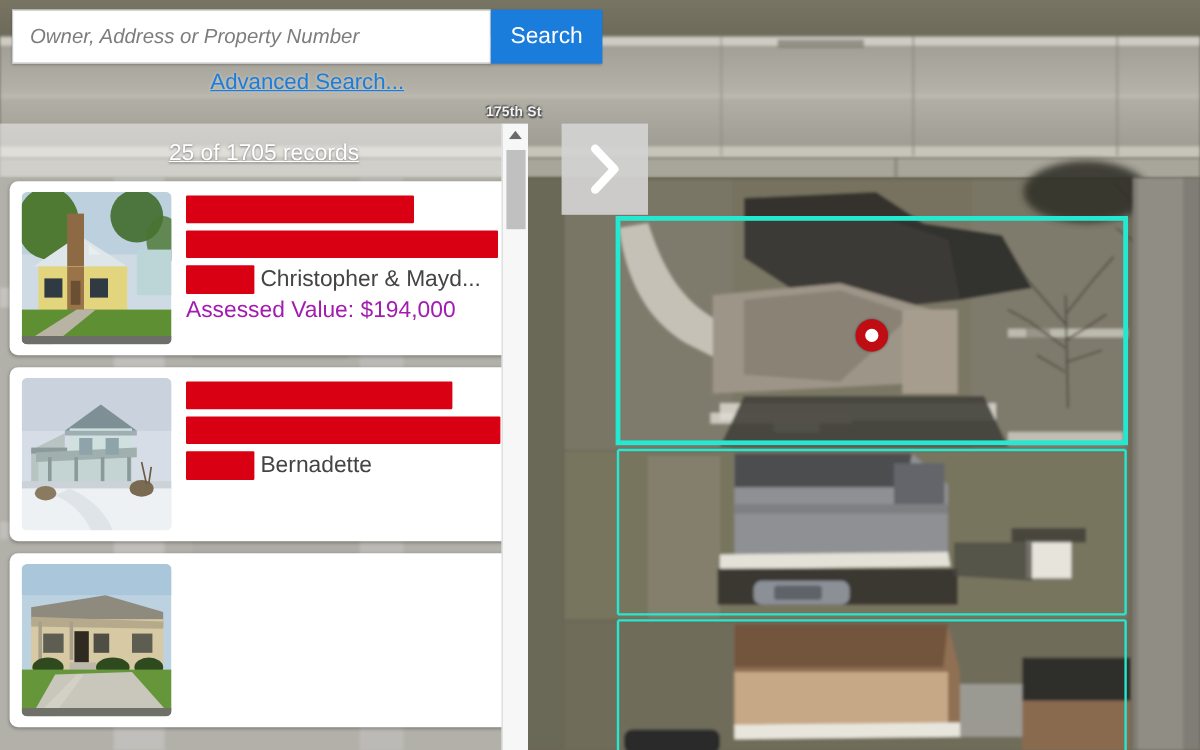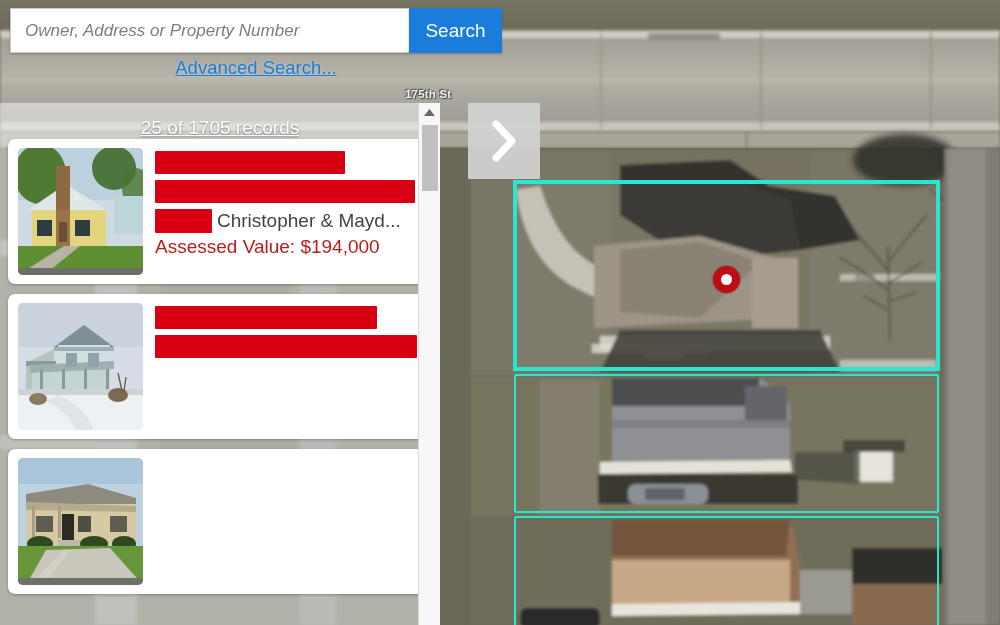--- a/index.html
+++ b/index.html
@@ -126,20 +126,21 @@
   #results-count {
     text-align: center;
     padding-top: 14px;
     font-size: 19px;
     color: #fff;
     text-decoration: underline;
     text-shadow: 0 1px 2px rgba(90,90,90,.8);
     cursor: pointer;
   }
   #results-list {
+    margin-top: 12px;
     padding: 0 8px;
   }
   .result-card {
     background: #fff;
     border-radius: 7px;
     box-shadow: 0 1px 3px rgba(0,0,0,.28);
     margin-bottom: 10px;
     padding: 9px 10px;
     display: flex;
     gap: 12px;
@@ -178,21 +179,21 @@
   }
   .owner-name {
     font-size: 19px;
     color: #444;
     white-space: nowrap;
     overflow: hidden;
     text-overflow: clip;
   }
   .assessed {
     font-size: 19px;
-    color: #b91c1c;
+    color: #a21caf;
     margin-top: 3px;
     white-space: nowrap;
   }
 
   
   #results-scrollbar {
     position: absolute;
     right: 0; top: 0;
     width: 22px; height: 522px;
     background: #f7f7f7;
@@ -464,20 +465,24 @@
             <rect x="0" y="86" width="125" height="6" fill="#cbd3d8"></rect>
 
             <ellipse cx="100" cy="92" rx="10" ry="7" fill="#7a6a52"></ellipse>
             <ellipse cx="20" cy="96" rx="9" ry="6" fill="#8a7a60"></ellipse>
             <path d="M 100 70 L 104 88 M 108 74 L 106 88" stroke="#6b5c46" stroke-width="1.4" fill="none"></path>
           </svg>
         </div>
         <div class="card-body">
           <div class="redact" style="width:222px"></div>
           <div class="redact" style="width:262px"></div>
+          <div class="owner-row">
+            <div class="redact" style="width:57px"></div>
+            <span class="owner-name">Bernadette</span>
+          </div>
         </div>
       </div>
 
       <div class="result-card">
         <div class="card-thumb">
           <svg viewBox="0 0 125 127" preserveAspectRatio="none">
             <rect width="125" height="127" fill="#bcd2e0"></rect>
             <rect y="0" width="125" height="26" fill="#a9c6da"></rect>
 
             <path d="M 8 36 L 70 26 L 118 40 L 118 52 L 8 50 Z" fill="#8e8a7d"></path>

